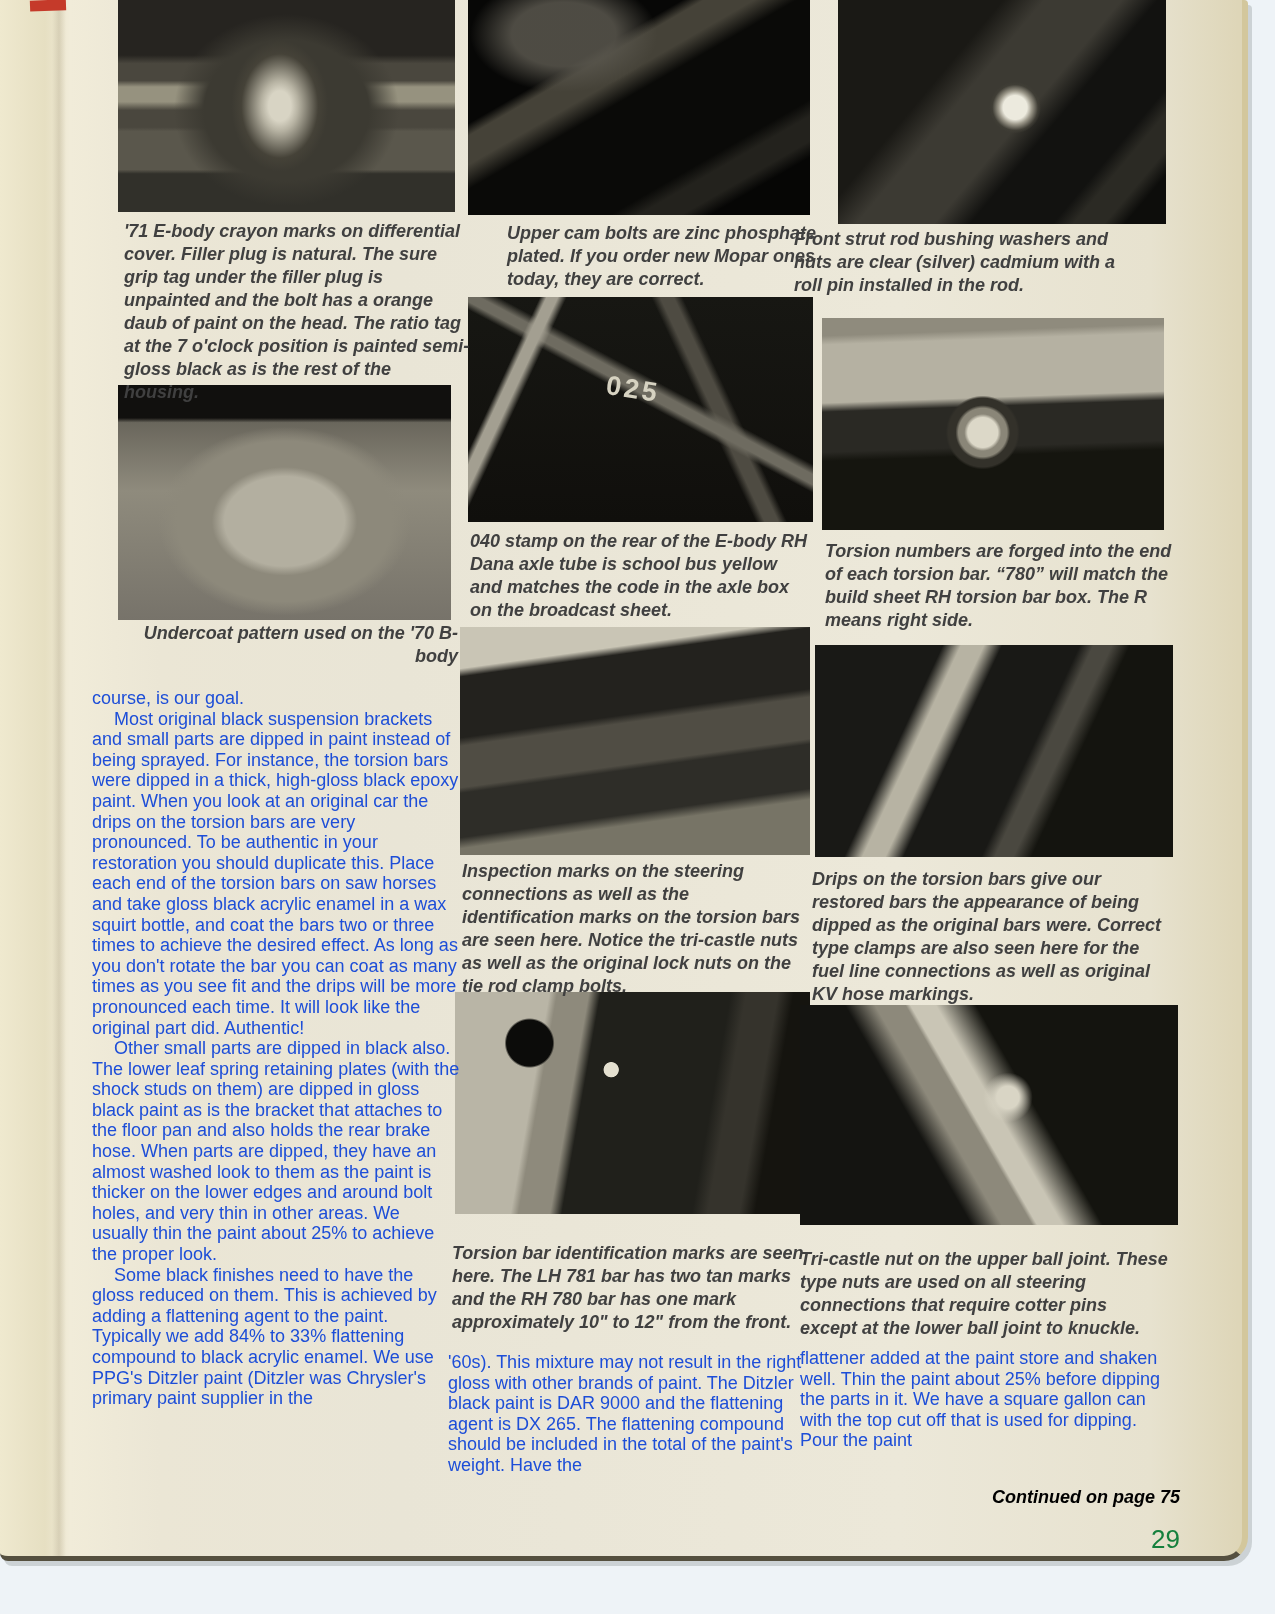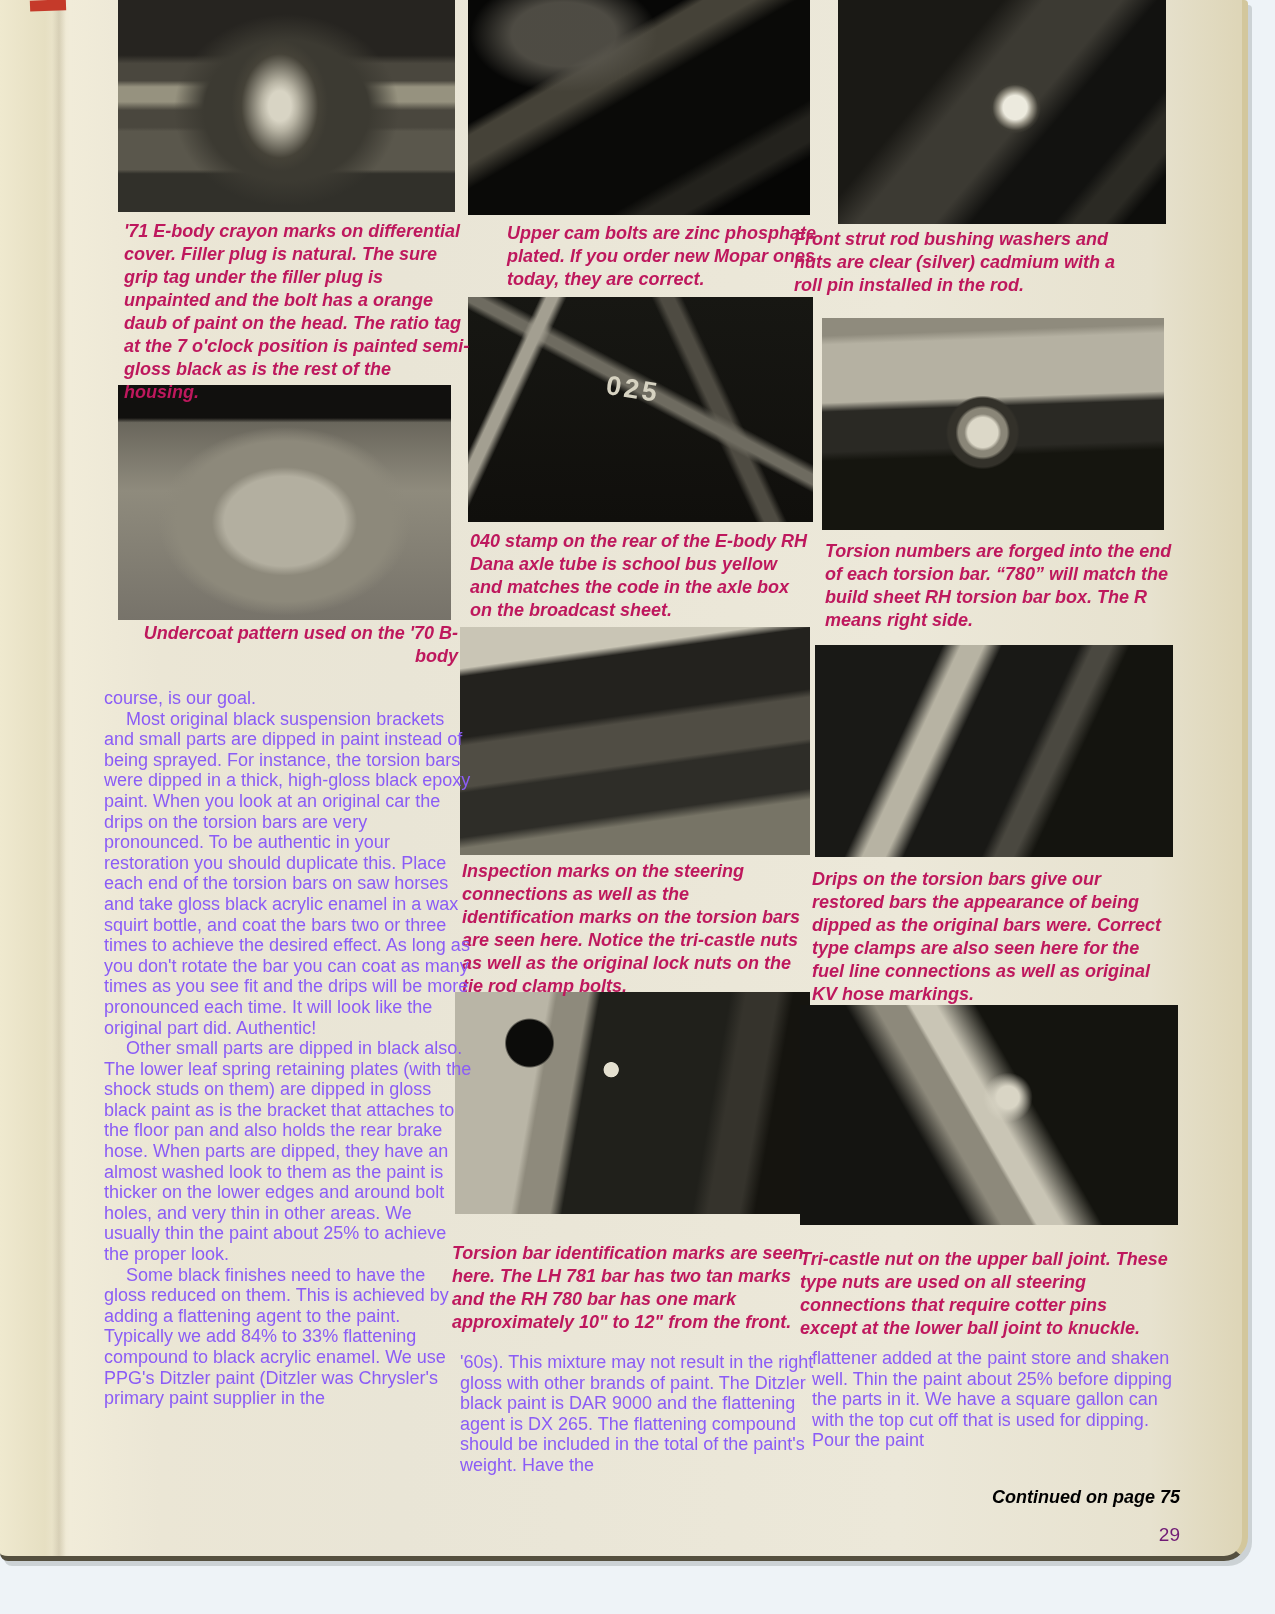--- a/index.html
+++ b/index.html
@@ -66,28 +66,28 @@
       radial-gradient(circle 25px at 21% 23%,#0c0c0a 0 92%,rgba(0,0,0,0) 100%),
       radial-gradient(circle 8px at 44% 35%,#e4e0d0 0 90%,transparent),
       linear-gradient(100deg,#b9b5a6 0 24%,#8e8a7c 26% 34%,#20201b 37% 70%,#35332c 74% 82%,#15140f 86%);}
   .ph-tri-castle{left:800px;top:1005px;width:378px;height:220px;
     background:
       radial-gradient(circle 40px at 55% 42%,#d9d5c5 0 28%,rgba(0,0,0,0) 62%),
       linear-gradient(60deg,#141411 0 34%,#8d897b 40% 46%,#c9c5b5 47% 52%,#14140f 60%);}
 
   
   .caption{position:absolute;font-weight:bold;font-style:italic;font-size:18px;
-    line-height:23px;color:#be185d;}
-  .bodytext{position:absolute;font-size:18px;line-height:20.6px;color:#8b5cf6;margin-left:12px;}
+    line-height:23px;color:#404040;}
+  .bodytext{position:absolute;font-size:18px;line-height:20.6px;color:#1d4ed8;}
   .bodytext p{margin:0;}
   .bodytext p.ind{text-indent:22px;}
   .continued{position:absolute;left:800px;top:1487px;width:380px;text-align:right;
     font-style:italic;font-weight:bold;font-size:18px;color:#000000;}
   .pageno{position:absolute;left:1100px;top:1524px;width:80px;text-align:right;
-    font-size:19px;color:#701a75;}
+    font-size:26px;color:#15803d;}
 </style>
 </head>
 <body>
 
 <div class="sheet">
   <div class="gutter-shadow"></div>
   <div class="red-mark"></div>
 </div>
 
 <div class="photo ph-differential"></div>

